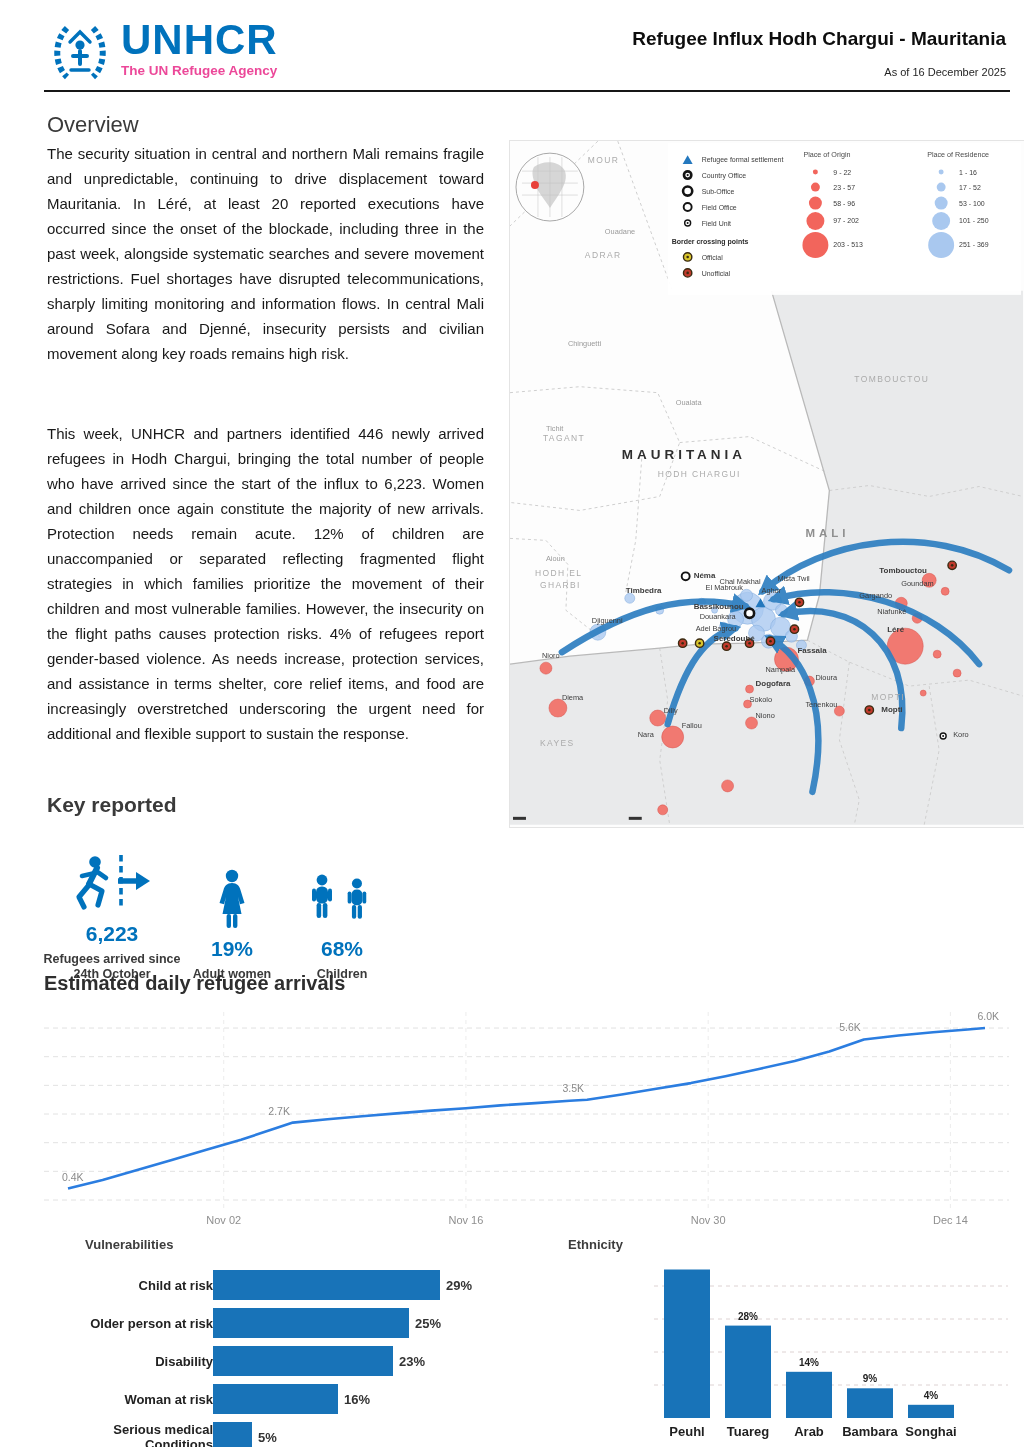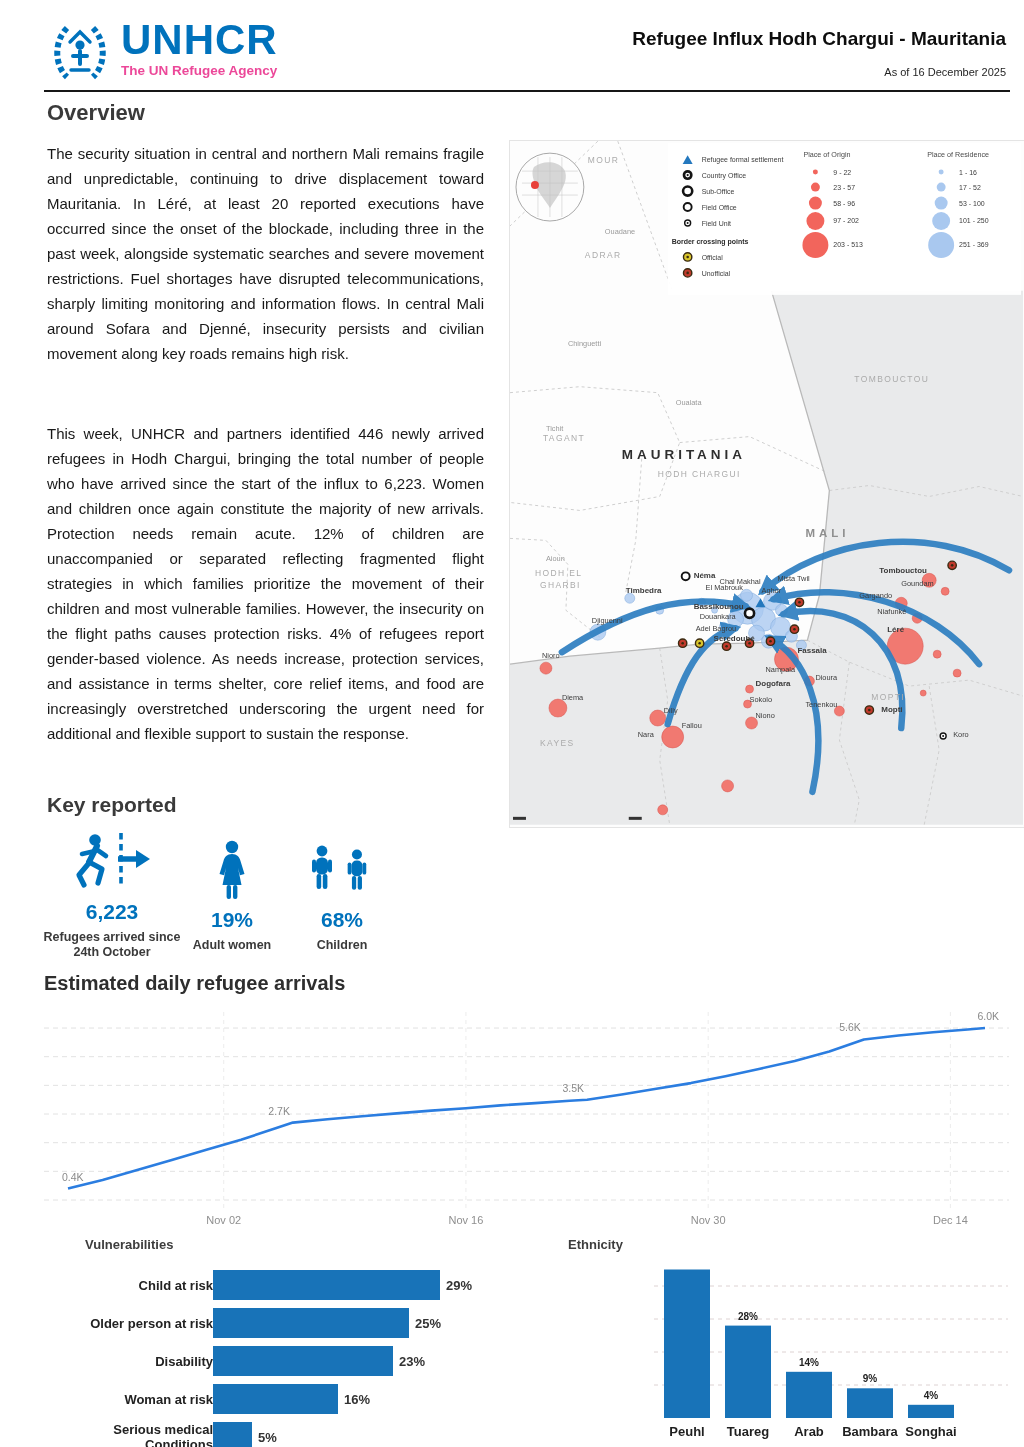--- a/index.html
+++ b/index.html
@@ -8,28 +8,28 @@
   
   .hdr{position:absolute;top:20px;left:47px;right:18px;display:flex;justify-content:space-between;align-items:flex-start;}
   .logo{display:flex;align-items:flex-start;gap:8px;}
   .logo-word{font-size:42px;font-weight:800;color:#0072BC;letter-spacing:1px;line-height:40px;}
   .logo-tag{font-size:13.5px;font-weight:700;color:#ec4899;margin-top:3px;}
   .hdr-right{text-align:right;padding-top:8px;}
   .title{font-size:19px;font-weight:800;color:#0d0d0d;margin:0;}
   .asof{font-size:11px;color:#1f1f1f;margin-top:16px;}
   .rule{position:absolute;top:90px;left:44px;right:14px;border-top:2.5px solid #161616;}
   
-  .h-overview{position:absolute;top:100px;left:47px;font-size:22px;font-weight:700;color:#3a3a3a;margin:0;}
+  .h-overview{position:absolute;top:112px;left:47px;font-size:22px;font-weight:400;color:#3a3a3a;margin:0;}
   .para{position:absolute;left:47px;width:437px;font-size:15px;line-height:25px;text-align:justify;margin:0;color:#181818;}
   #para1{top:141px;} #para2{top:421px;}
   
   .map-wrap{position:absolute;top:140px;left:509px;width:515px;height:686px;border:1px solid #e4e4e4;background:#fdfdfd;}
   
   .h-keyfig{position:absolute;top:793px;left:47px;font-size:21px;font-weight:800;color:#3a3a3a;margin:0;}
-  .figs{position:absolute;top:830px;left:42px;width:360px;display:flex;align-items:center;}
+  .figs{position:absolute;top:852px;left:42px;width:360px;display:flex;align-items:flex-end;}
   .fig{display:flex;flex-direction:column;align-items:center;text-align:center;}
   .fig1{width:140px;} .fig2{width:100px;} .fig3{width:120px;}
   .fig .icon{height:64px;display:flex;align-items:flex-end;justify-content:center;}
   .fig-val{font-size:21px;font-weight:800;color:#0072BC;margin-top:6px;}
   .fig-lab{font-size:12.5px;font-weight:700;color:#3a3a3a;margin-top:6px;line-height:15px;}
   
   .h-arrivals{position:absolute;top:972px;left:44px;font-size:20px;font-weight:800;color:#2e2e2e;margin:0;}
   #line-svg{position:absolute;top:1002px;left:40px;}
   
   .h-small{font-size:13px;font-weight:800;color:#3d3d3d;margin:0 0 14px 0;}

